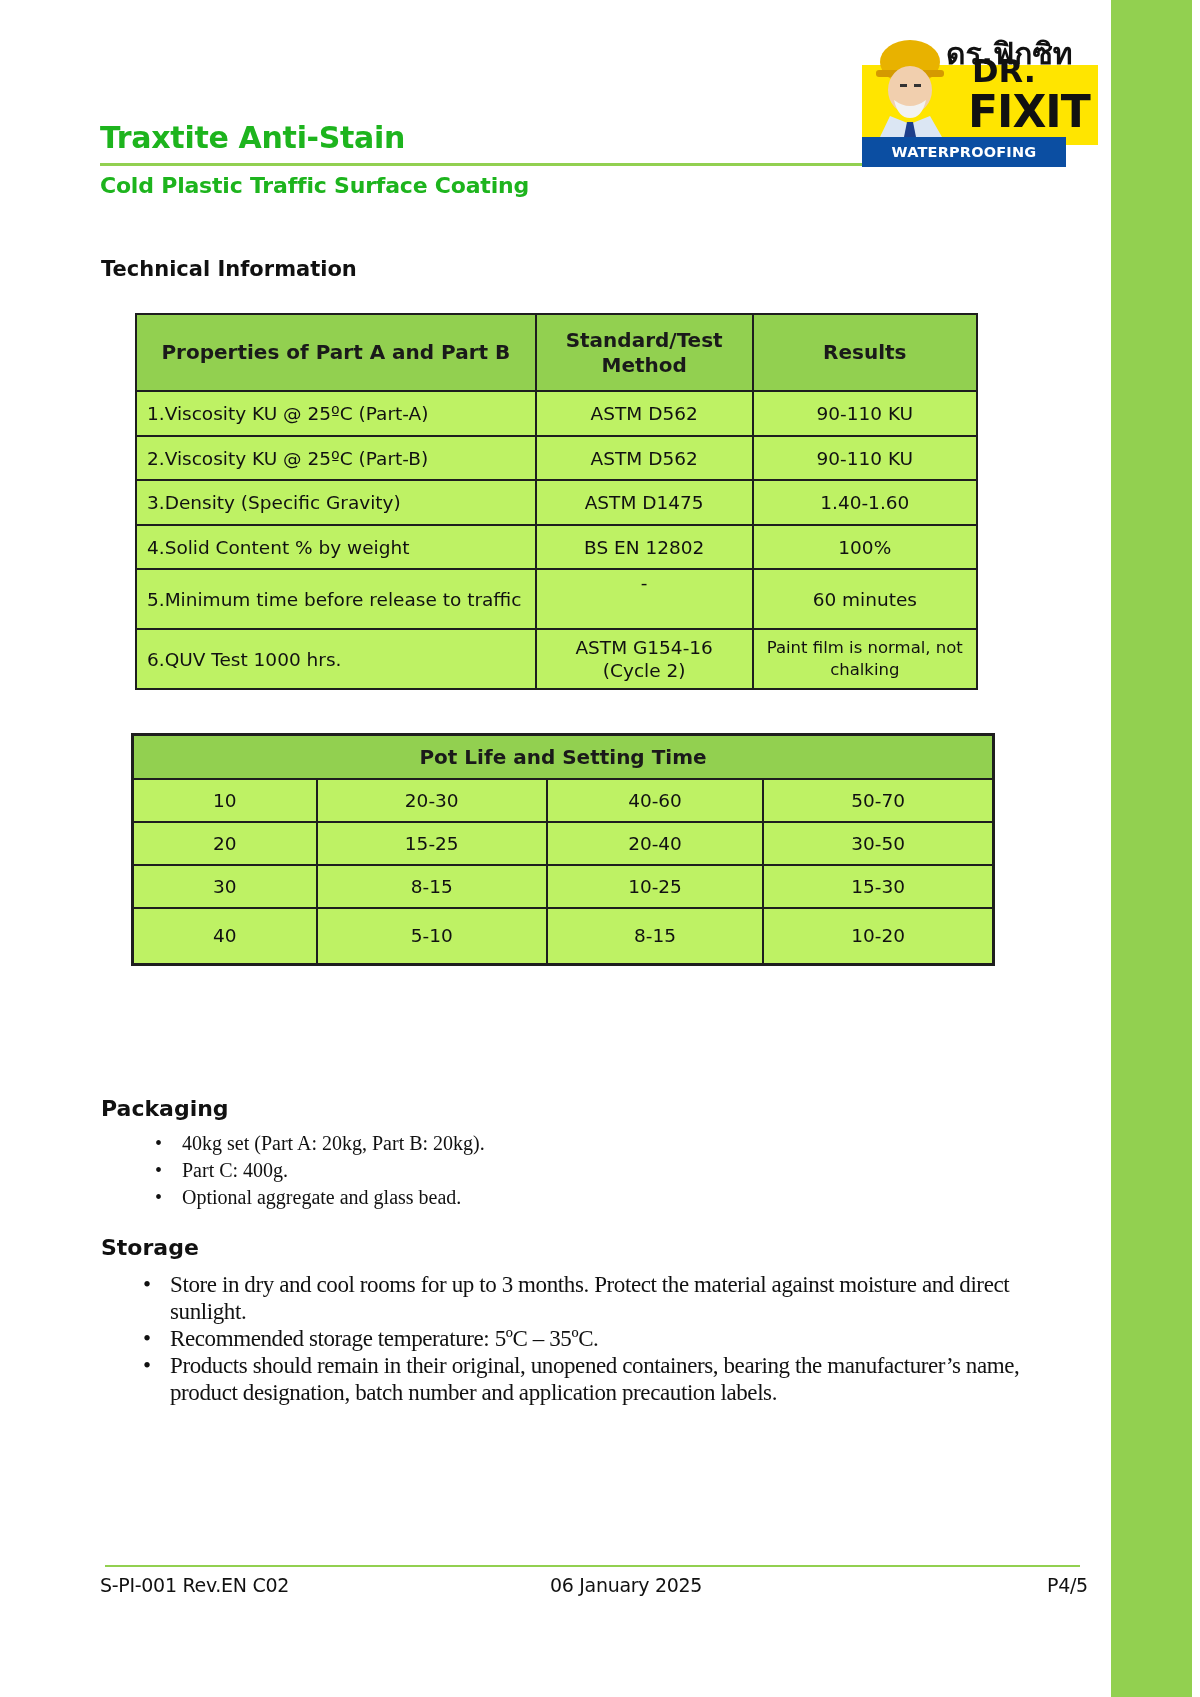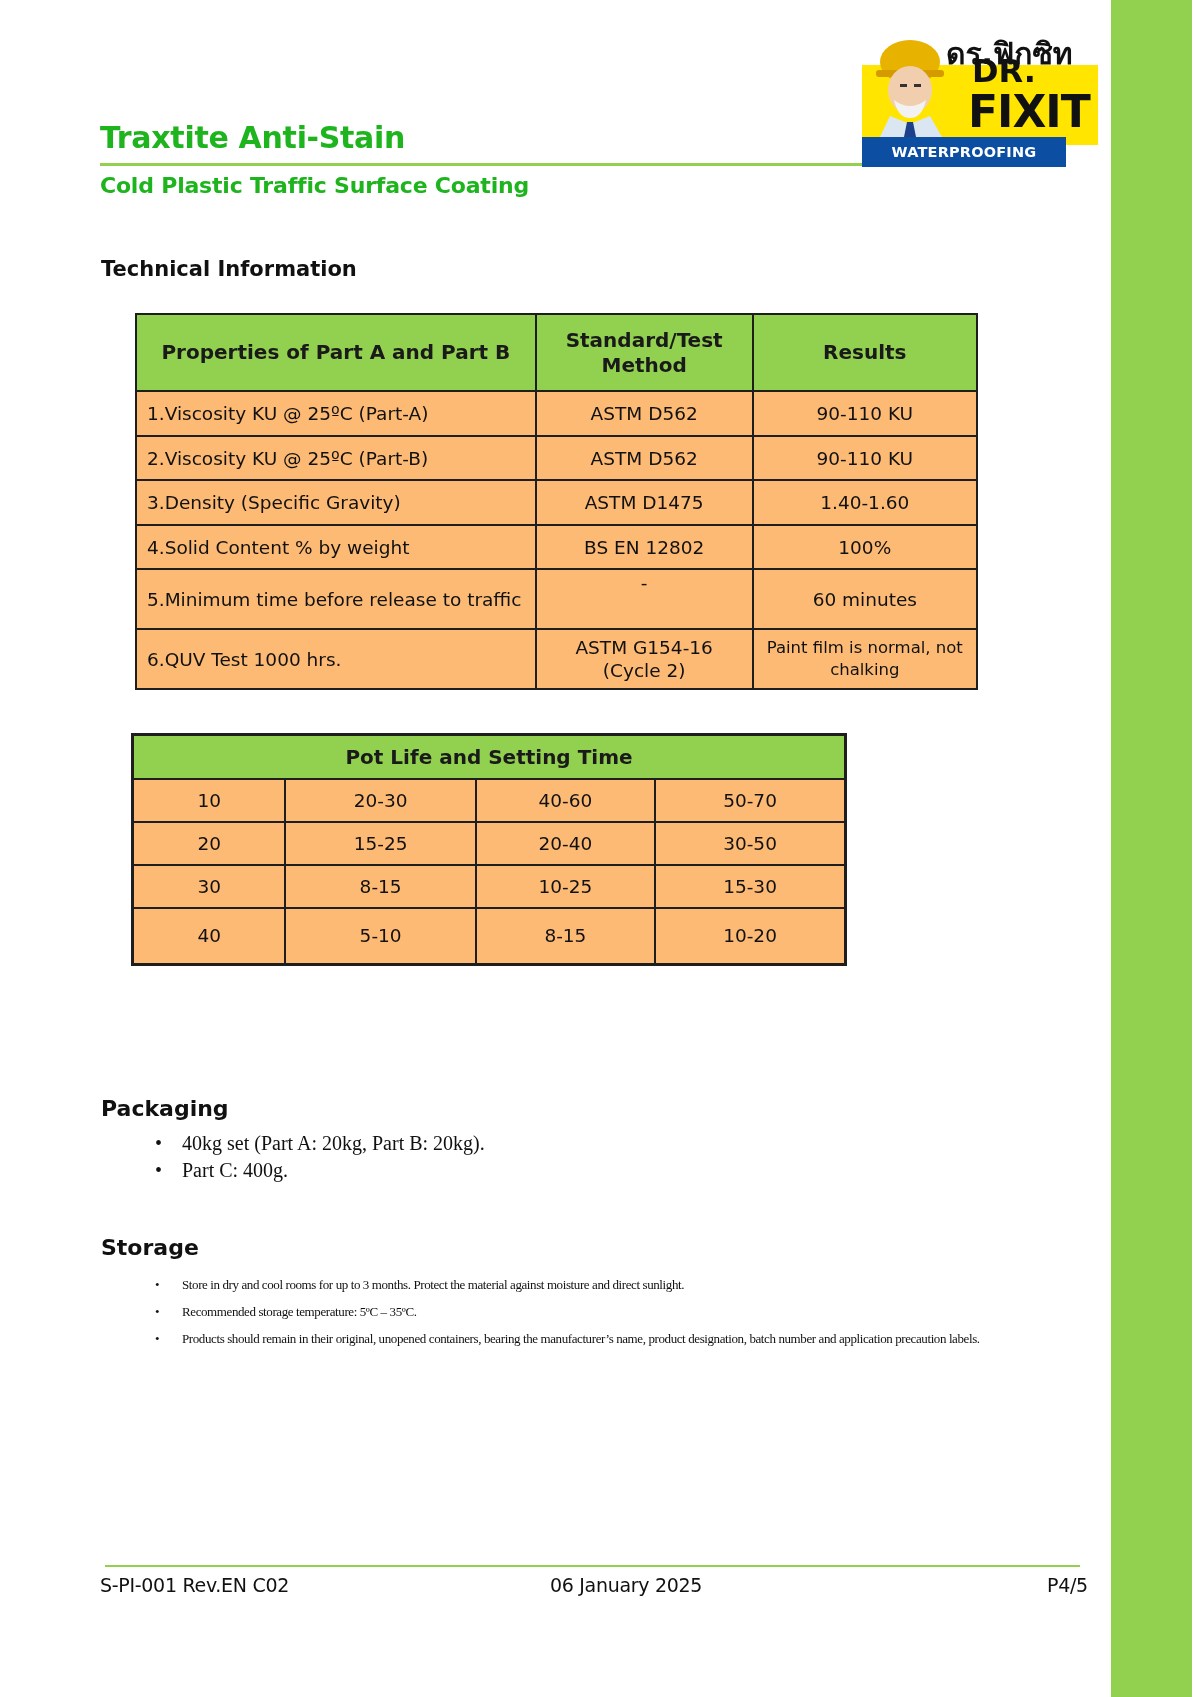--- a/index.html
+++ b/index.html
@@ -50,39 +50,39 @@
     font-family: "DejaVu Sans", sans-serif; letter-spacing: -0.2px;
   }
   .section-heading {
     position: absolute; left: 101px; top: 257px; font-size: 21px; font-weight: bold; color: #111;
     font-family: "DejaVu Sans", sans-serif;
   }
 
   table { border-collapse: collapse; position: absolute; font-family: "DejaVu Sans", sans-serif; }
   td, th { border: 2px solid #1e1e1e; padding: 0 10px; }
   th { background: #92d050; font-weight: bold; color: #1a1a1a; }
-  td { background: #fdba74; color: #111; }
+  td { background: #bef264; color: #111; }
 
   #props { left: 135px; top: 313px; width: 843px; font-size: 18.5px; border-radius: 16px; }
   #props th { font-size: 20px; line-height: 25px; text-align: center; }
   #props td.c { text-align: center; }
   #props td.l { text-align: left; padding-left: 10px; }
 
-  #potlife { left: 131px; top: 733px; width: 716px; font-size: 18.5px; border: 3px solid #1e1e1e; }
+  #potlife { left: 131px; top: 733px; width: 864px; font-size: 18.5px; border: 3px solid #1e1e1e; }
   #potlife th { font-size: 20px; height: 42px; text-align: center; }
   #potlife td { text-align: center; line-height: 24px; }
   #potlife td.l { text-align: left; padding-left: 10px; }
 
   .pack-heading { position: absolute; left: 101px; top: 1096px; font-size: 22px; font-weight: bold; font-family: "DejaVu Sans", sans-serif; }
   .store-heading { position: absolute; left: 101px; top: 1235px; font-size: 22px; font-weight: bold; font-family: "DejaVu Sans", sans-serif; }
   ul.bullets { position: absolute; margin: 7px; padding: 0; list-style: none; font-size: 20px; font-family: Liberation Serif, serif; }
   ul.bullets li { position: relative; padding-left: 27px; line-height: 27px; }
   ul.bullets li::before { content: "\2022"; position: absolute; left: 0; top: 0; }
   #pack-list { left: 148px; top: 1123px; width: 800px; }
-  #store-list { left: 148px; top: 1264px; width: 930px; font-size: 13px; letter-spacing: -0.4px; }
+  #store-list { left: 136px; top: 1264px; width: 930px; font-size: 23px; letter-spacing: -0.4px; }
 
   .footer-rule { position: absolute; left: 105px; top: 1565px; width: 975px; height: 2px; background: #92d050; }
   .footer { position: absolute; top: 1574px; font-size: 19px; font-family: "DejaVu Sans", sans-serif; color: #111; letter-spacing: -0.3px; }
   .f-left { left: 100px; }
   .f-center { left: 550px; }
   .f-right { left: 1047px; }
 </style>
 </head>
 <body>
 
@@ -194,20 +194,21 @@
     <td>8-15</td>
     <td>10-20</td>
   </tr>
 </tbody>
   </table>
 
 <div class="pack-heading">Packaging</div>
 <ul class="bullets" id="pack-list">
   <li>40kg set (Part A: 20kg, Part B: 20kg).</li>
   <li>Part C: 400g.</li>
+  <li>Optional aggregate and glass bead.</li>
 </ul>
 
 <div class="store-heading">Storage</div>
 <ul class="bullets" id="store-list">
   <li>Store in dry and cool rooms for up to 3 months. Protect the material against moisture and direct sunlight.</li>
   <li>Recommended storage temperature: 5ºC – 35ºC.</li>
   <li>Products should remain in their original, unopened containers, bearing the manufacturer’s name, product designation, batch number and application precaution labels.</li>
 </ul>
 
 <div class="footer-rule"></div>

